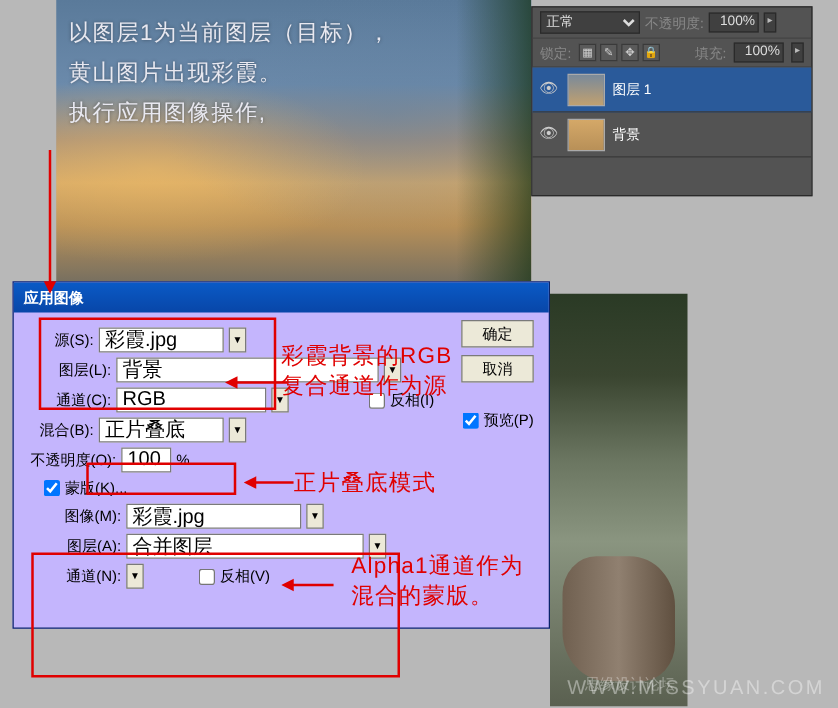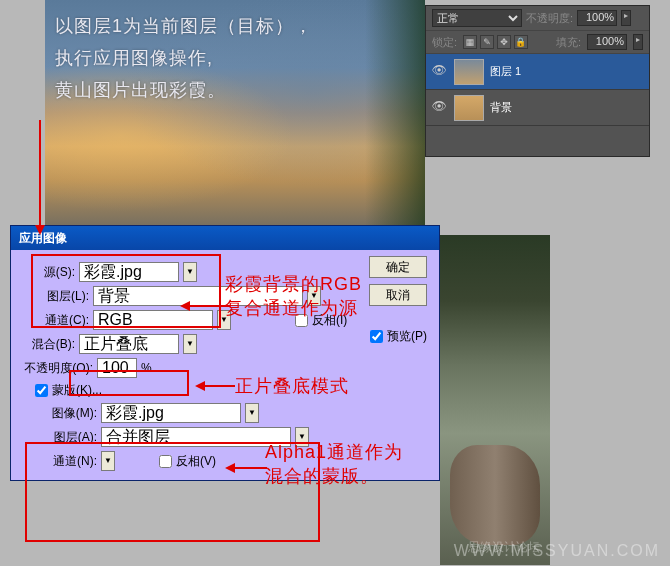--- a/index.html
+++ b/index.html
@@ -12,38 +12,38 @@
 
 .right-img { position: absolute; right: 120px; top: 235px; width: 110px; height: 330px; background: linear-gradient(to bottom, #2a3a25 0%, #3a4530 20%, #6a7560 40%, #8a9580 60%, #5a6050 100%); }
 .right-img::after { content: ""; position: absolute; bottom: 20px; left: 10px; right: 10px; height: 100px; background: linear-gradient(to right, #706050, #908070, #605040); border-radius: 30% 40% 30% 40%; }
 
 .layers-panel { position: absolute; right: 20px; top: 5px; width: 225px; background: #535353; border: 1px solid #2a2a2a; font-size: 11px; color: #ccc; }
 .lp-header { background: #535353; display: flex; align-items: center; height: 22px; border-bottom: 1px solid #3a3a3a; }
 .lp-tab { padding: 3px 10px; background: #535353; color: #ddd; cursor: pointer; }
 .lp-tab.active { background: #6a6a6a; }
 .lp-menu { margin-left: auto; width: 16px; text-align: center; color: #aaa; }
 .lp-row { display: flex; align-items: center; padding: 3px 6px; gap: 4px; border-bottom: 1px solid #444; }
-.lp-select { background: #404040; border: 1px solid #2a2a2a; color: #ddd; height: 18px; width: 90px; font-size: 11px; }
+.lp-select { background: #404040; border: 1px solid #2a2a2a; color: #ddd; height: 18px; width: 80px; font-size: 11px; }
 .lp-label-sm { color: #888; font-size: 11px; }
 .lp-pct { background: #404040; border: 1px solid #2a2a2a; width: 40px; height: 16px; color: #ddd; text-align: right; padding-right: 2px; font-size: 11px; }
 .lp-arrow { width: 10px; height: 16px; background: #404040; border: 1px solid #2a2a2a; font-size: 8px; text-align: center; color: #bbb; }
 .lp-lock-row { display: flex; align-items: center; padding: 3px 6px; gap: 6px; border-bottom: 1px solid #444; }
 .lp-lock-icons { display: flex; gap: 3px; }
 .lp-lock-icons span { width: 14px; height: 14px; background: #5a5a5a; border: 1px solid #3a3a3a; font-size: 9px; text-align: center; line-height: 12px; }
 .lp-layers { background: #535353; }
 .lp-layer { display: flex; align-items: center; height: 36px; border-bottom: 1px solid #3a3a3a; padding: 0 4px; gap: 6px; }
 .lp-layer.sel { background: #2a5a9a; }
 .lp-eye { width: 18px; height: 18px; text-align: center; font-size: 12px; color: #ccc; }
 .lp-thumb { width: 30px; height: 26px; background: linear-gradient(to bottom, #7a8a9a, #c0a070); border: 1px solid #aaa; }
 .lp-thumb.bg { background: linear-gradient(to bottom, #d4a868, #b89058); }
 .lp-name { color: #fff; font-size: 11px; }
 
 .dialog { position: absolute; left: 10px; top: 225px; width: 430px; background: #c4b5fd; border: 1px solid #0a246a; font-size: 12px; }
 .dlg-title { background: linear-gradient(to bottom, #0a5ac6, #0846a8); color: #fff; padding: 4px 8px; height: 24px; font-size: 12px; font-weight: bold; display: flex; align-items: center; }
-.dlg-body { padding: 8px 10px 5px 10px; position: relative; }
+.dlg-body { padding: 8px 10px 27px 10px; position: relative; }
 .dlg-row { display: flex; align-items: center; margin: 4px 0; gap: 4px; }
 .dlg-lbl { text-align: right; min-width: 54px; font-size: 12px; }
 .dlg-lbl-wide { text-align: right; min-width: 72px; font-size: 12px; }
 .dlg-input { background: #fff; border: 1px solid #7a7a7a; height: 20px; padding: 0 4px; font-size: 16px; }
 .dlg-dd { width: 14px; height: 20px; background: #ece9d8; border: 1px solid #7a7a7a; font-size: 8px; text-align: center; line-height: 18px; }
 .dlg-btn { position: absolute; right: 12px; width: 58px; height: 22px; background: #ece9d8; border: 1px solid #7a7a7a; font-size: 12px; text-align: center; line-height: 20px; }
 .dlg-chk { display: flex; align-items: center; gap: 4px; font-size: 12px; }
 .dlg-chk input { width: 13px; height: 13px; }
 .red-box { border: 2px solid #e00000; position: absolute; pointer-events: none; }
 .red-anno { position: absolute; color: #e00000; font-size: 18px; font-weight: normal; line-height: 24px; letter-spacing: 1px; }
@@ -51,22 +51,22 @@
 
 .watermark { position: absolute; right: 10px; bottom: 6px; color: rgba(255,255,255,0.4); font-size: 16px; letter-spacing: 2px; }
 .watermark-cn { position: absolute; right: 130px; bottom: 10px; color: rgba(255,255,255,0.35); font-size: 12px; }
 </style>
 </head>
 <body>
 
 <div class="canvas-img">
   <div class="overlay-text">
     <div>以图层1为当前图层（目标），</div>
+    <div>黄山图片出现彩霞。</div>
     <div>执行应用图像操作,</div>
-    <div>黄山图片出现彩霞。</div>
   </div>
 </div>
 
 <div class="right-img"></div>
 
 <div class="layers-panel">
   <div class="lp-row">
     <select class="lp-select"><option>正常</option></select>
     <span class="lp-label-sm">不透明度:</span>
     <span class="lp-pct">100%</span>
@@ -168,21 +168,21 @@
     <div class="red-box" style="left:58px;top:120px;width:120px;height:26px"></div>
     <div class="red-box" style="left:14px;top:192px;width:295px;height:100px"></div>
   </div>
 </div>
 
 <div class="red-anno" style="left:225px;top:272px">
   <div>彩霞背景的RGB</div>
   <div>复合通道作为源</div>
 </div>
 <div class="red-anno" style="left:235px;top:374px">正片叠底模式</div>
-<div class="red-anno" style="left:265px;top:440px">
+<div class="red-anno" style="left:281px;top:440px">
   <div>Alpha1通道作为</div>
   <div>混合的蒙版。</div>
 </div>
 
 <svg class="red-arrow" style="left:34px;top:120px" width="12" height="115">
   <line x1="6" y1="0" x2="6" y2="108" stroke="#e00000" stroke-width="2"></line>
   <polygon points="6,115 1,105 11,105" fill="#e00000"></polygon>
 </svg>
 <svg class="red-arrow" style="left:180px;top:300px" width="50" height="12">
   <line x1="50" y1="6" x2="8" y2="6" stroke="#e00000" stroke-width="2"></line>

